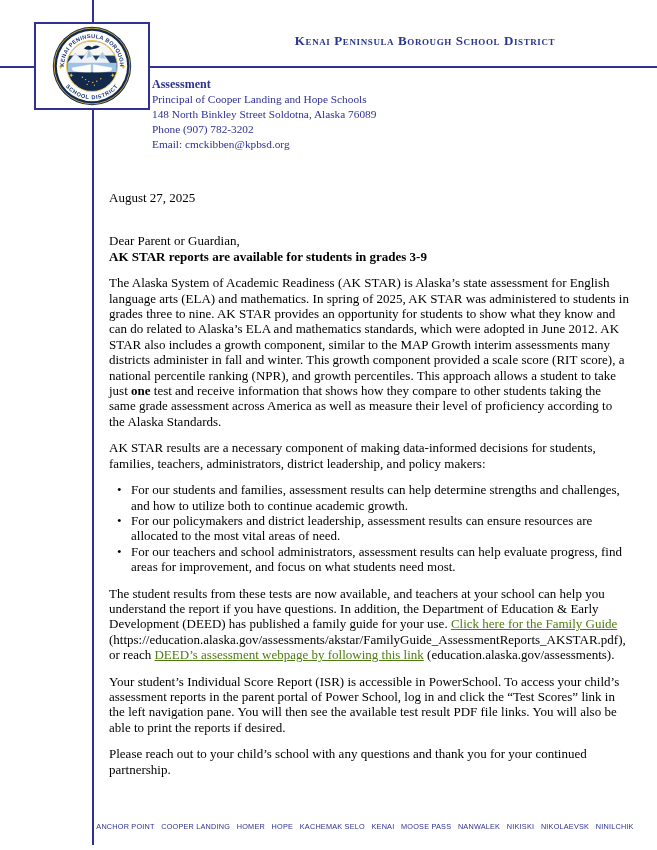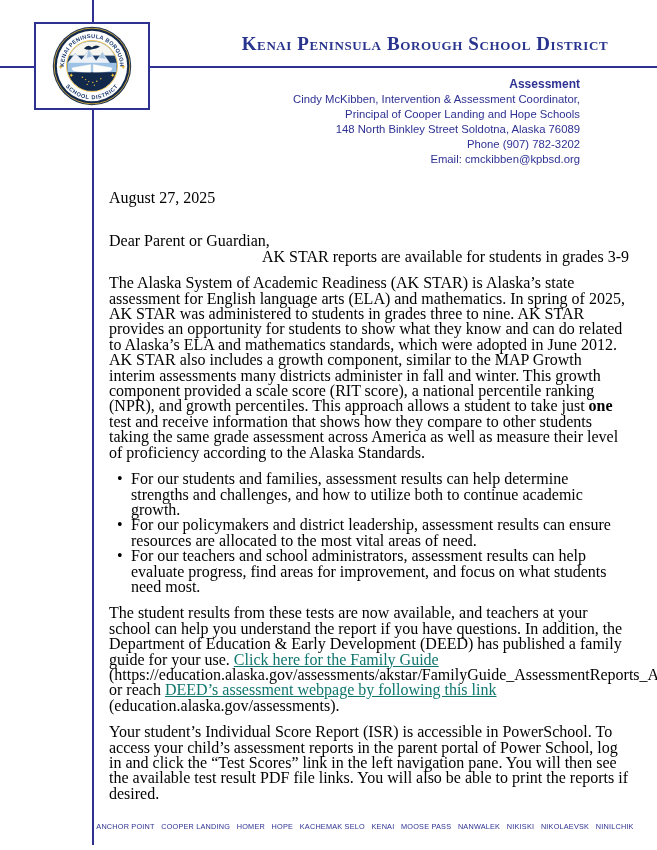--- a/index.html
+++ b/index.html
@@ -10,37 +10,37 @@
   .vline{position:absolute;left:92px;top:0;width:2px;height:845px;background:#2e3192;}
   .hline{position:absolute;left:0;top:66px;width:657px;height:2px;background:#2e3192;}
 
   
   .logo-box{position:absolute;left:34px;top:22px;width:116px;height:88px;background:#ffffff;
     border:2px solid #2e3192;box-sizing:border-box;display:flex;align-items:center;justify-content:center;z-index:2;}
 
   
   .title{position:absolute;left:196px;top:33px;width:458px;margin:0;text-align:center;
     font-family:"Liberation Serif",serif;font-weight:bold;font-variant:small-caps;
-    font-size:19px;letter-spacing:0.6px;color:#28348d;}
+    font-size:13px;letter-spacing:0.6px;color:#28348d;}
 
   
-  .dept{position:absolute;left:152px;top:77px;width:428px;text-align:right;
-    font-family:Liberation Sans, sans-serif;font-size:11.3px;line-height:15px;color:#2e3192;}
+  .dept{position:absolute;left:152px;top:77px;width:428px;text-align:left;
+    font-family:Liberation Serif, serif;font-size:11.3px;line-height:15px;color:#2e3192;}
   .dept-title{font-weight:bold;font-size:12px;}
 
   
-  .letter{position:absolute;left:109px;top:190px;width:520px;font-size:16px;line-height:15.4px;color:#000000;}
+  .letter{position:absolute;left:109px;top:190px;width:520px;font-size:13px;line-height:15.4px;color:#000000;}
   .letter p{margin:0 0 11px 0;}
   .letter .date{margin-bottom:28px;}
   .letter .salutation{margin-bottom:0;}
-  .letter .subject{font-weight:normal;text-align:right;}
+  .letter .subject{font-weight:bold;}
   .letter ul{list-style:none;margin:0 0 11px 8px;padding:0;}
   .letter li{padding-left:14px;position:relative;}
   .letter li::before{content:"\2022";position:absolute;left:0;top:0;}
-  .letter a{color:#0f766e;text-decoration:underline;cursor:pointer;}
+  .letter a{color:#4d7c0f;text-decoration:underline;cursor:pointer;}
 
   
   .footer{position:absolute;left:85px;top:797px;width:560px;text-align:center;
     font-family:"Liberation Sans",sans-serif;font-size:7.3px;line-height:12px;
     letter-spacing:0.2px;color:#2e3192;white-space:pre-wrap;}
 </style>
 </head>
 <body>
 
 <div class="page">
@@ -97,45 +97,46 @@
       <text font-family="Liberation Sans, sans-serif" font-size="7" font-weight="bold" fill="#1c3a70" letter-spacing="0.8">
         <textPath href="#arcBottom" xlink:href="#arcBottom" startOffset="50%" text-anchor="middle">SCHOOL DISTRICT</textPath>
       </text>
     </svg>
   </div>
 
   <h1 class="title">Kenai Peninsula Borough School District</h1>
 
   <div class="dept">
     <div class="dept-title">Assessment</div>
-    <div>Cindy McKibben, Intervention &amp; Assessment Coordinator,</div>
     <div>Principal of Cooper Landing and Hope Schools</div>
     <div>148 North Binkley Street Soldotna, Alaska 76089</div>
     <div>Phone (907) 782-3202</div>
     <div>Email: cmckibben@kpbsd.org</div>
   </div>
 
   <div class="letter">
     <p class="date">August 27, 2025</p>
     <p class="salutation">Dear Parent or Guardian,</p>
     <p class="subject">AK STAR reports are available for students in grades 3-9</p>
 
     <p><span>The Alaska System of Academic Readiness (AK STAR) is Alaska’s state assessment for English language arts (ELA) and mathematics. In spring of 2025, AK STAR was administered to students in grades three to nine. AK STAR provides an opportunity for students to show what they know and can do related to Alaska’s ELA and mathematics standards, which were adopted in June 2012. AK STAR also includes a growth component, similar to the MAP Growth interim assessments many districts administer in fall and winter. This growth component provided a scale score (RIT score), a national percentile ranking (NPR), and growth percentiles. This approach allows a student to take just </span><b>one</b><span> test and receive information that shows how they compare to other students taking the same grade assessment across America as well as measure their level of proficiency according to the Alaska Standards.</span></p>
 
+    <p>AK STAR results are a necessary component of making data-informed decisions for students, families, teachers, administrators, district leadership, and policy makers:</p>
 
     <ul>
       <li>For our students and families, assessment results can help determine strengths and challenges, and how to utilize both to continue academic growth.</li>
       <li>For our policymakers and district leadership, assessment results can ensure resources are allocated to the most vital areas of need.</li>
       <li>For our teachers and school administrators, assessment results can help evaluate progress, find areas for improvement, and focus on what students need most.</li>
     </ul>
 
     <p><span>The student results from these tests are now available, and teachers at your school can help you understand the report if you have questions. In addition, the Department of Education &amp; Early Development (DEED) has published a family guide for your use. </span><a href="#">Click here for the Family Guide</a><span> (https://education.alaska.gov/assessments/akstar/FamilyGuide_AssessmentReports_AKSTAR.pdf), or reach </span><a href="#">DEED’s assessment webpage by following this link</a><span> (education.alaska.gov/assessments).</span></p>
 
     <p>Your student’s Individual Score Report (ISR) is accessible in PowerSchool.  To access your child’s assessment reports in the parent portal of Power School, log in and click the “Test Scores” link in the left navigation pane. You will then see the available test result PDF file links. You will also be able to print the reports if desired.</p>
 
+    <p>Please reach out to your child’s school with any questions and thank you for your continued partnership.</p>
   </div>
 
   <div class="footer">
     <div>ANCHOR POINT   COOPER LANDING   HOMER   HOPE   KACHEMAK SELO   KENAI   MOOSE PASS   NANWALEK   NIKISKI   NIKOLAEVSK   NINILCHIK</div>
     
   </div>
 
 </div>
 
 </body></html>

